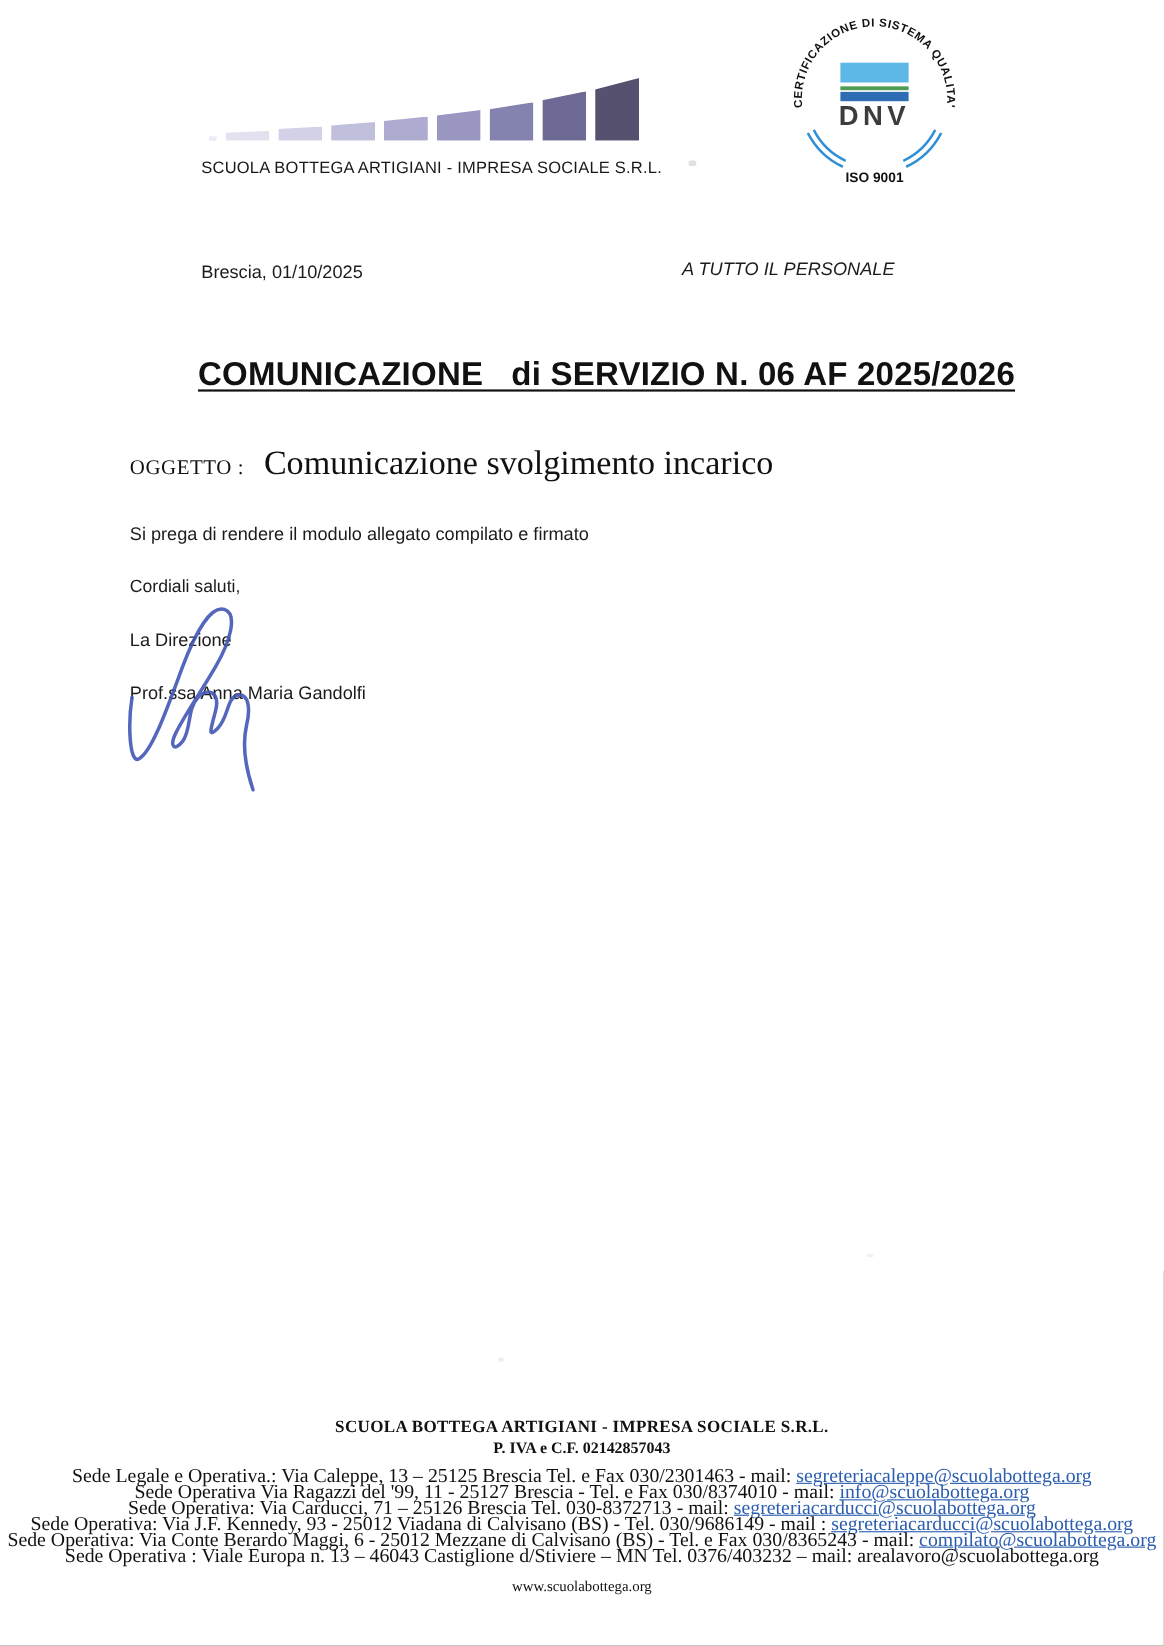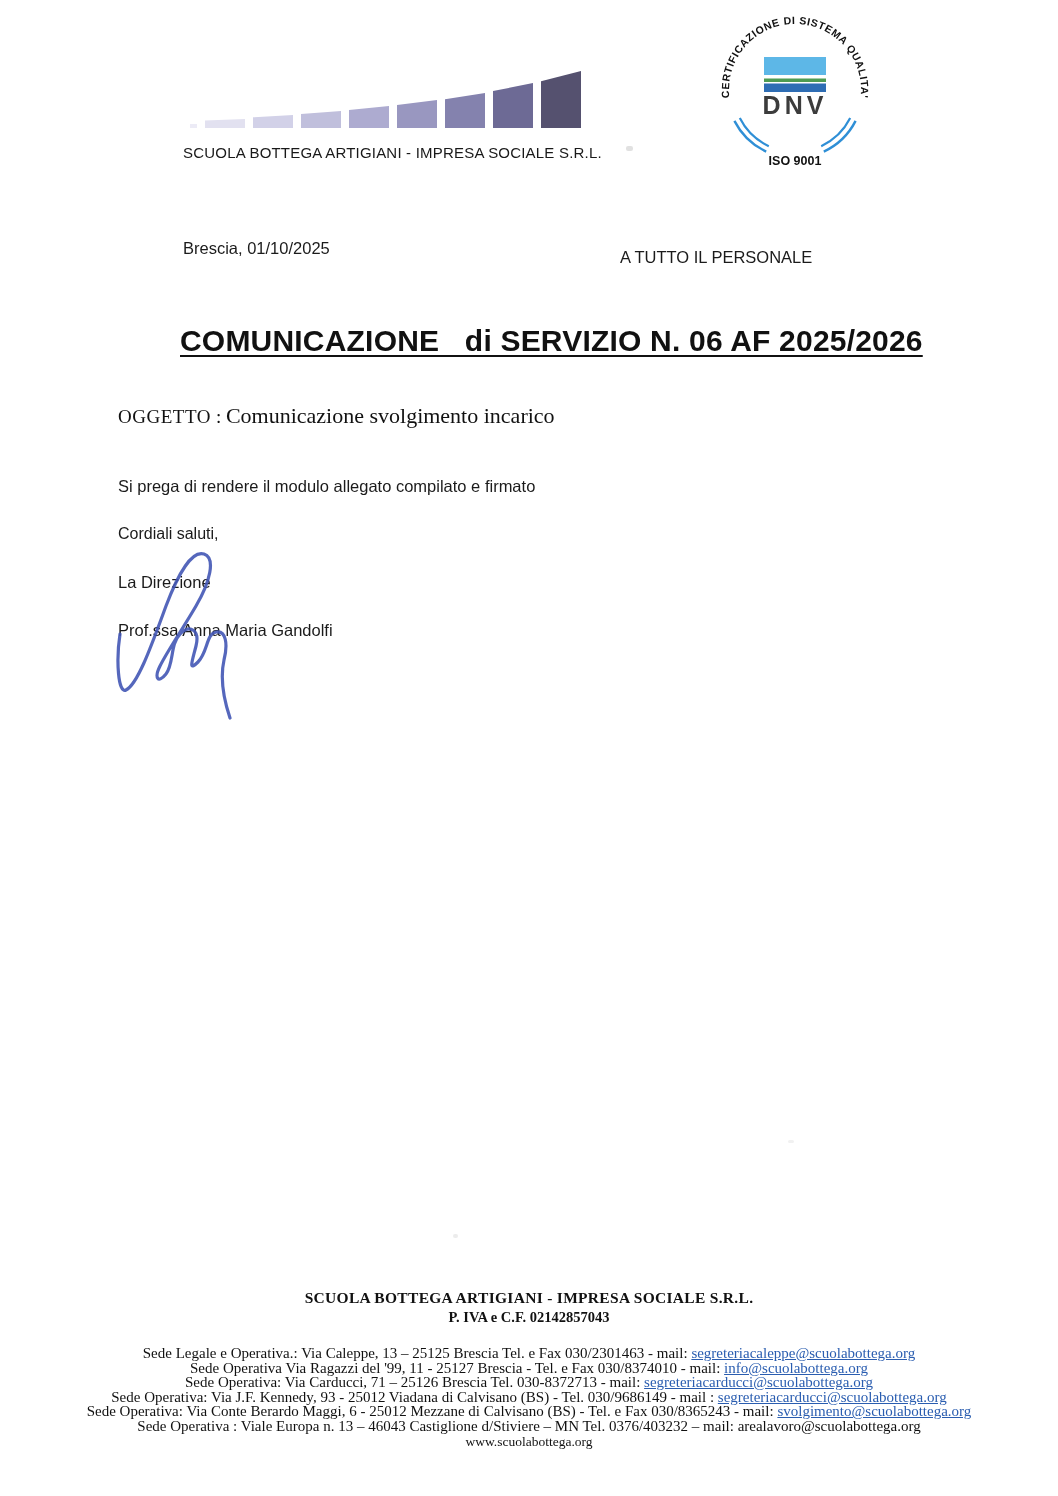--- a/index.html
+++ b/index.html
@@ -20,47 +20,47 @@
   .logo-bars i:nth-child(7){height:35px;background:#8482ae;}
   .logo-bars i:nth-child(8){height:45px;background:#6d6a95;}
   .logo-bars i:nth-child(9){height:57px;background:#55516f;}
   .logo-caption{position:absolute;left:183px;top:144px;font-size:15px;letter-spacing:.2px;color:#191919;}
 
   
   .seal{position:absolute;left:710px;top:12px;width:170px;height:160px;}
 
   
   .place-date{position:absolute;left:183px;top:239px;font-size:16.5px;}
-  .addressee{position:absolute;left:620px;top:248px;font-size:16.5px;}
+  .addressee{position:absolute;left:620px;top:236px;font-size:16.5px;font-style:italic;}
 
   .title{position:absolute;left:180px;top:324px;font-size:30px;font-weight:700;letter-spacing:.2px;
          text-decoration:underline;text-decoration-thickness:2px;text-underline-offset:4px;color:#111;}
 
   .subject{position:absolute;left:118px;top:403px;font-family:"Liberation Serif",serif;color:#111;}
   .subject .lbl{font-size:19px;letter-spacing:.5px;}
-  .subject .val{font-size:22px;}
+  .subject .val{font-size:31px;margin-left:14px;}
 
   .body-line{position:absolute;left:118px;top:477px;font-size:16.5px;}
   .closing{position:absolute;left:118px;top:525px;font-size:16px;}
   .signer-role{position:absolute;left:118px;top:573px;font-size:16.5px;}
   .signer-name{position:absolute;left:118px;top:621px;font-size:16.5px;}
   .signature{position:absolute;left:108px;top:548px;width:165px;height:182px;pointer-events:none;}
 
   
   .speck{position:absolute;background:#c9c9c9;opacity:.55;border-radius:2px;}
   .speck.s1{left:626px;top:146px;width:7px;height:5px;}
   .speck.s2{left:453px;top:1234px;width:5px;height:4px;opacity:.35;}
   .speck.s3{left:788px;top:1140px;width:6px;height:3px;opacity:.25;}
 
   
   .footer{position:absolute;left:0;top:1289px;width:100%;text-align:center;
           font-family:"Liberation Serif",serif;color:#111;}
   .f-company{font-size:15.5px;font-weight:700;letter-spacing:.3px;}
   .f-vat{font-size:14.5px;font-weight:700;margin-top:2px;}
-  .f-addrs{margin-top:20px;line-height:14.6px;font-size:15px;}
+  .f-addrs{margin-top:8px;line-height:14.6px;font-size:18px;}
   .mail{color:#2a5db0;text-decoration:underline;cursor:pointer;}
   .website{position:absolute;left:0;top:1434px;width:100%;text-align:center;
            font-family:"Liberation Serif",serif;font-size:13.5px;color:#111;}
 </style>
 </head>
 <body>
 
 <div id="page">
 
   <div class="logo-bars">
@@ -132,19 +132,19 @@
   <span class="speck s3"></span>
 
   <div class="footer">
     <div class="f-company">SCUOLA BOTTEGA ARTIGIANI - IMPRESA SOCIALE S.R.L.</div>
     <div class="f-vat">P. IVA e C.F. 02142857043</div>
     <div class="f-addrs">
       <div><span>Sede Legale e Operativa.: Via Caleppe, 13 – 25125 Brescia Tel. e Fax 030/2301463 - mail: </span><a class="mail">segreteriacaleppe@scuolabottega.org</a></div>
       <div><span>Sede Operativa Via Ragazzi del '99, 11 - 25127 Brescia - Tel. e Fax 030/8374010 - mail: </span><a class="mail">info@scuolabottega.org</a></div>
       <div><span>Sede Operativa: Via Carducci, 71 – 25126 Brescia Tel. 030-8372713 - mail: </span><a class="mail">segreteriacarducci@scuolabottega.org</a></div>
       <div><span>Sede Operativa: Via J.F. Kennedy, 93 - 25012 Viadana di Calvisano (BS) - Tel. 030/9686149 - mail : </span><a class="mail">segreteriacarducci@scuolabottega.org</a></div>
-      <div><span>Sede Operativa: Via Conte Berardo Maggi, 6 - 25012 Mezzane di Calvisano (BS) - Tel. e Fax 030/8365243 - mail: </span><a class="mail">svolgimento@scuolabottega.org</a></div>
+      <div><span>Sede Operativa: Via Conte Berardo Maggi, 6 - 25012 Mezzane di Calvisano (BS) - Tel. e Fax 030/8365243 - mail: </span><a class="mail">compilato@scuolabottega.org</a></div>
       <div><span>Sede Operativa : Viale Europa n. 13 – 46043 Castiglione d/Stiviere – MN Tel. 0376/403232 – mail: arealavoro@scuolabottega.org</span><a class="mail"></a></div>
     </div>
   </div>
   <div class="website">www.scuolabottega.org</div>
 
 </div>
 
 </body></html>

